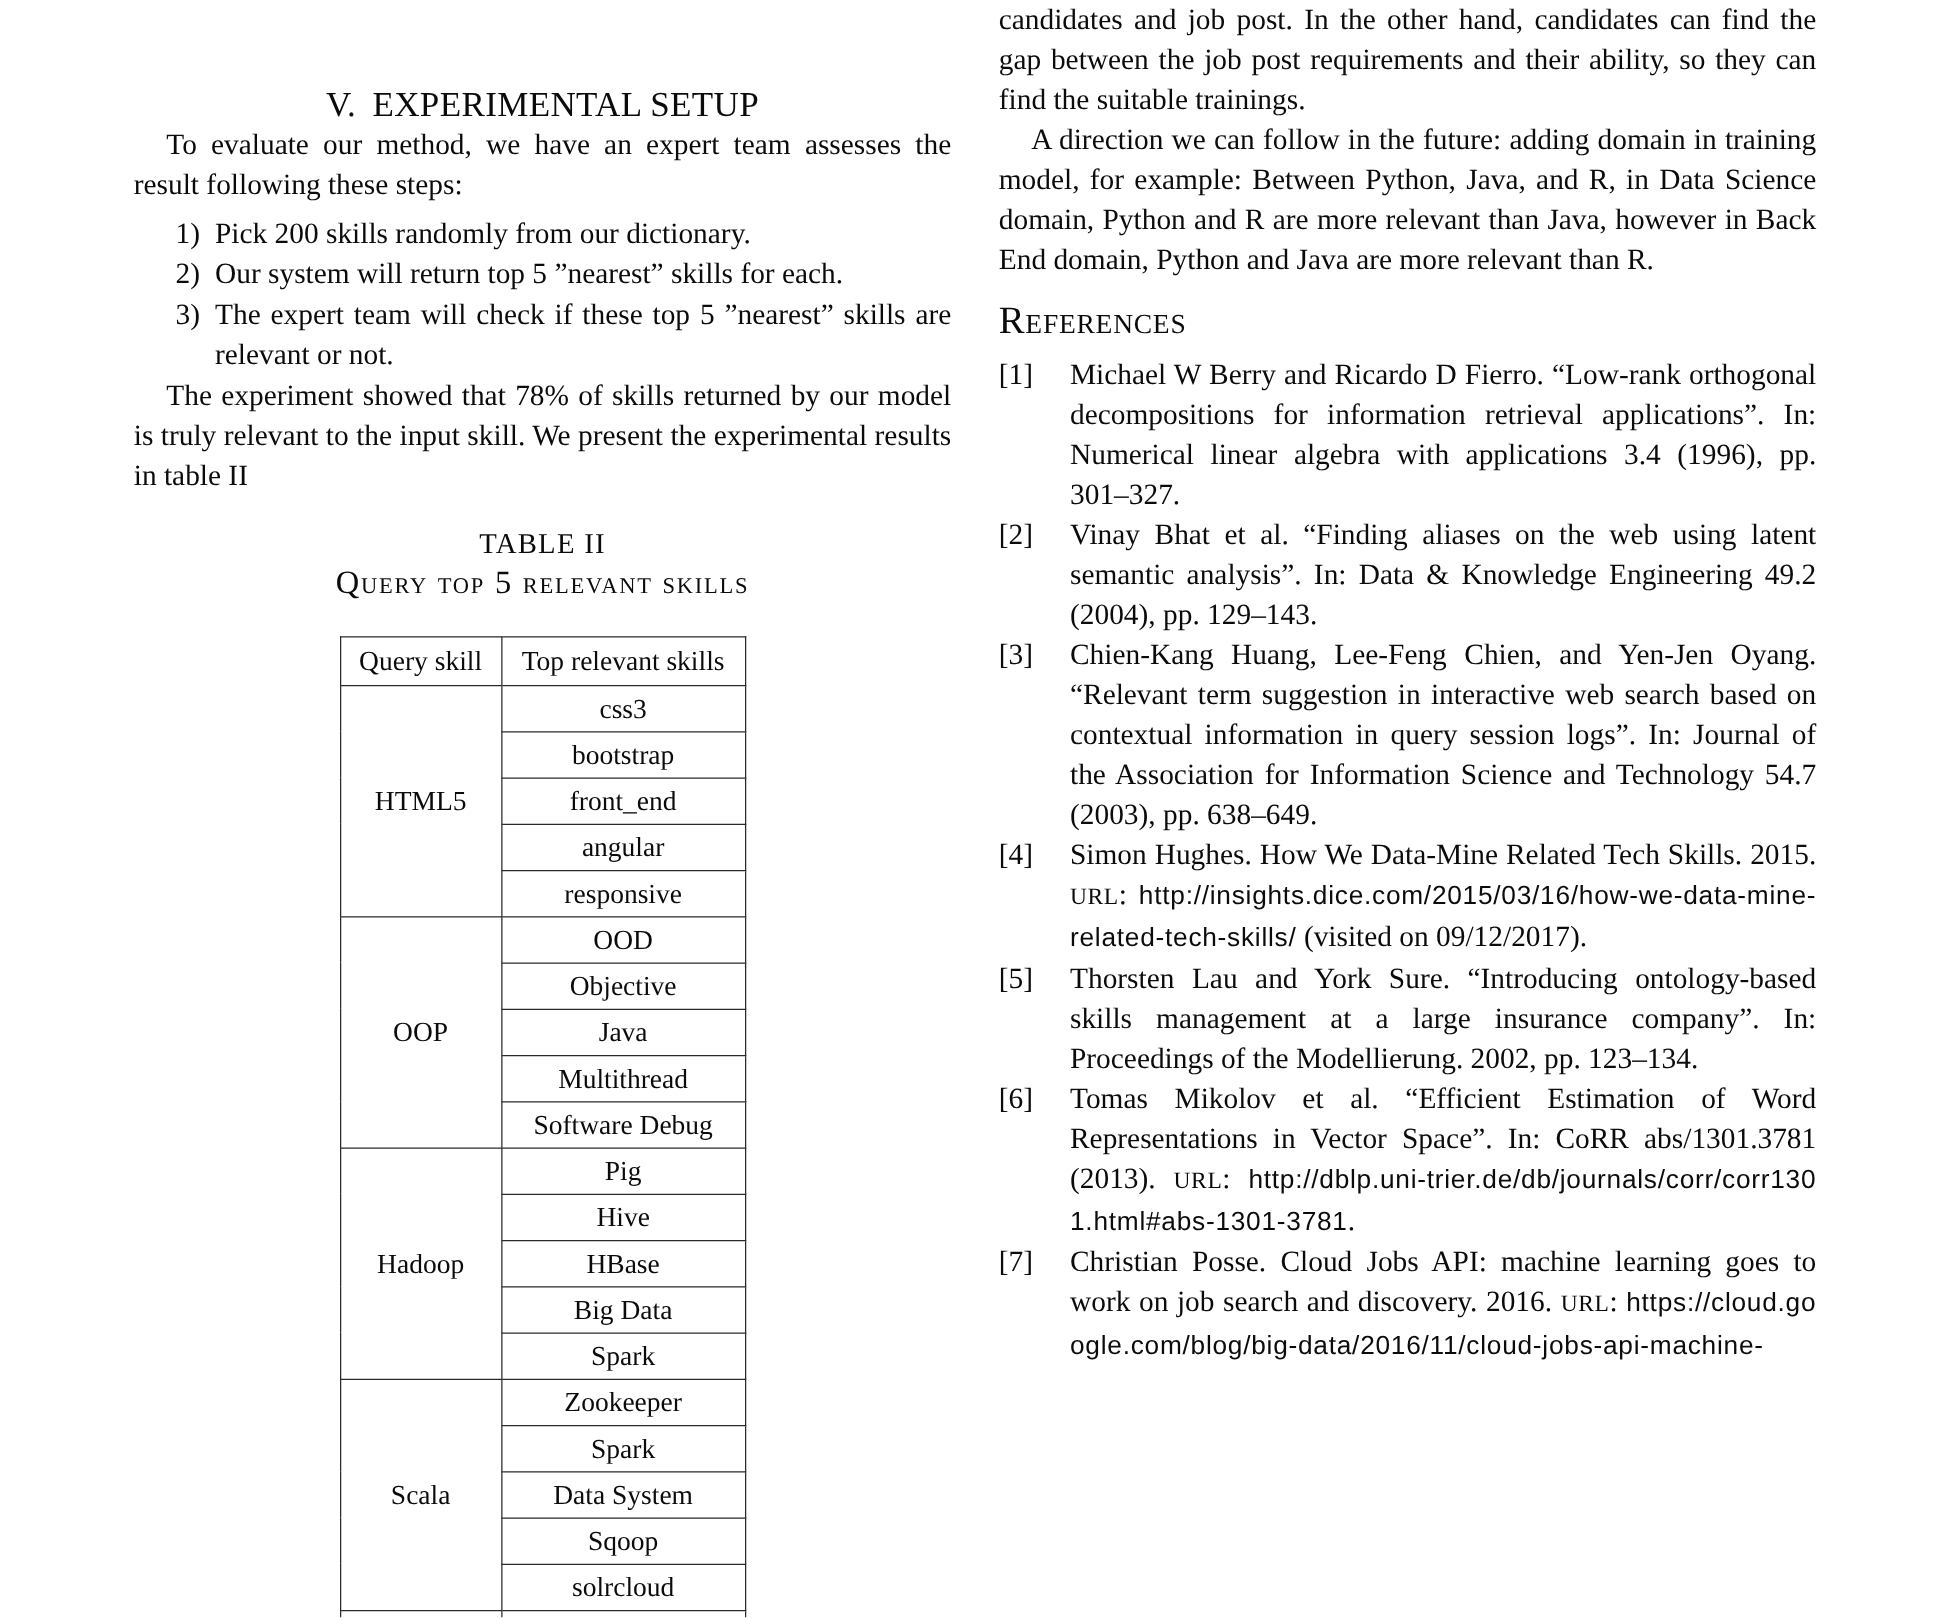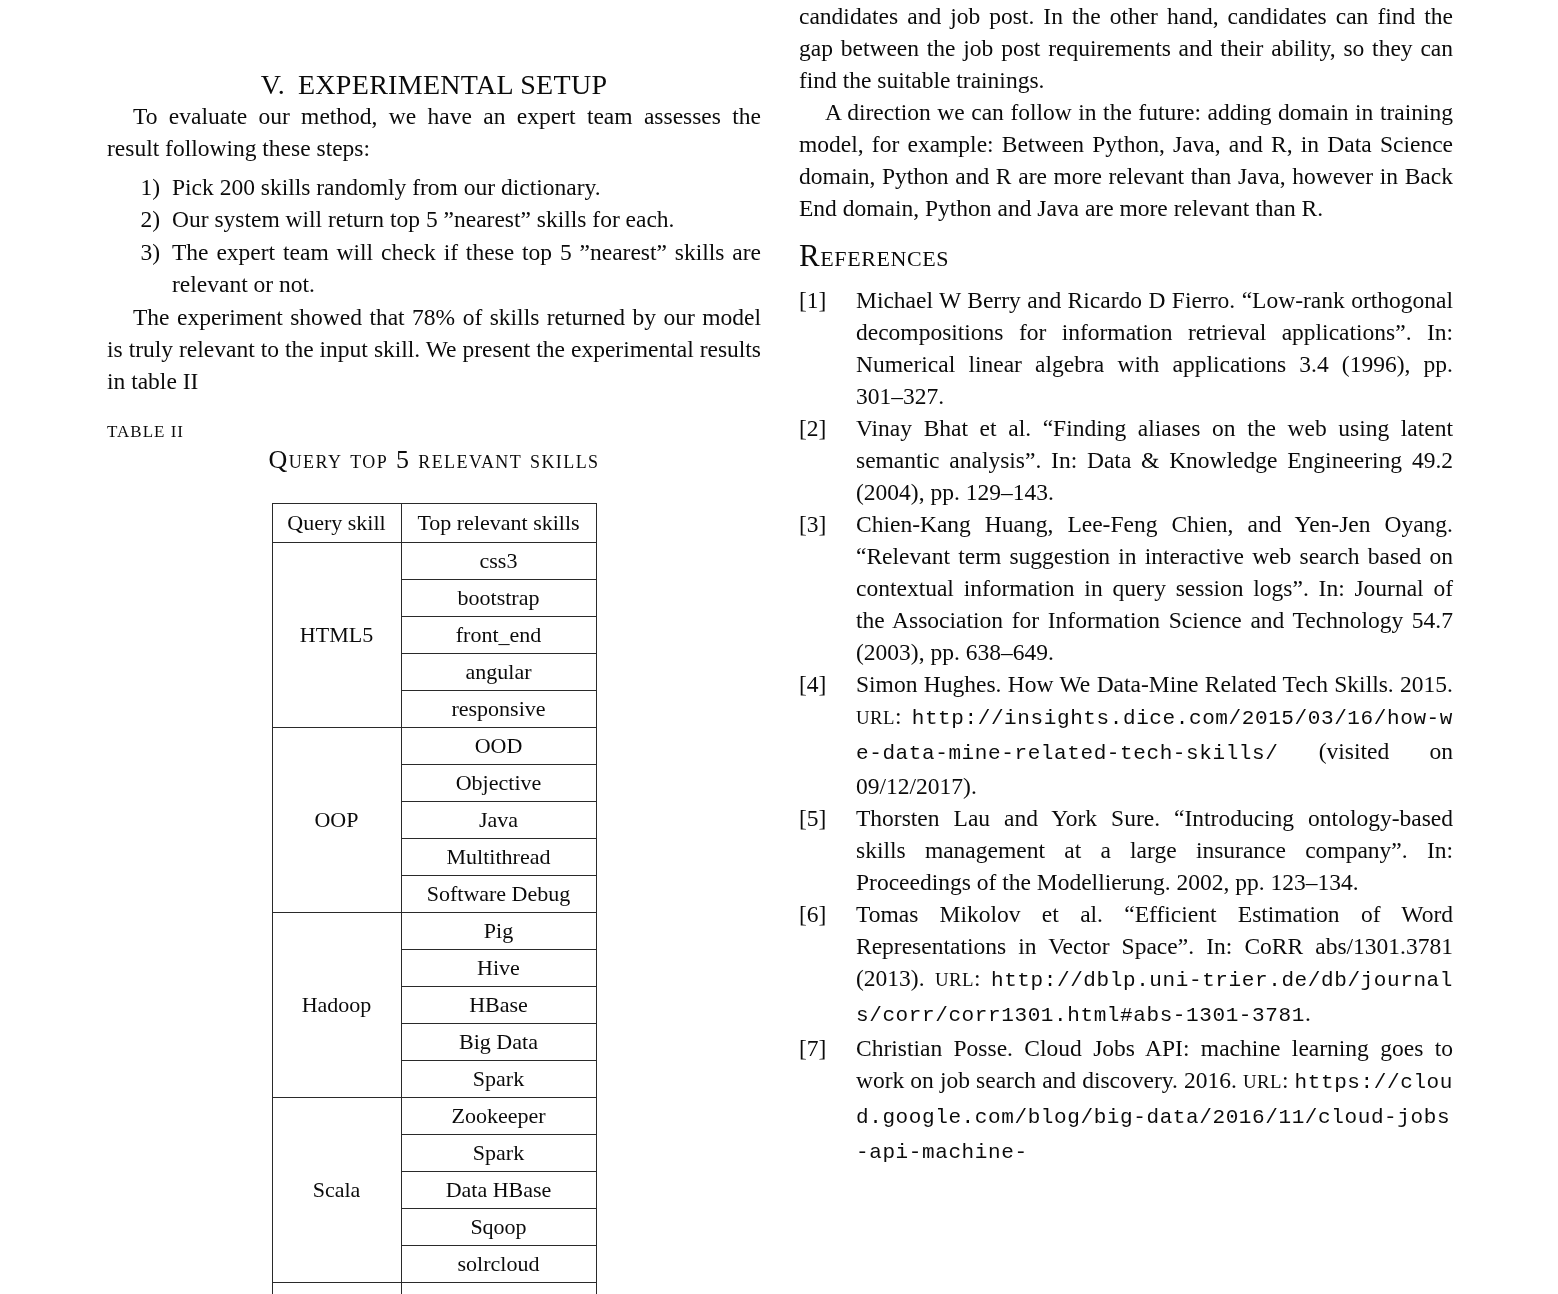--- a/index.html
+++ b/index.html
@@ -41,21 +41,22 @@
     position: relative;
     padding-left: 65px;
     font-size: 23.5px;
     line-height: 32.4px;
     text-align: justify;
   }
   .step-label { position: absolute; left: 0; top: 0; width: 53px; text-align: right; }
 
   .tbl-caption {
     margin-top: 25px;
-    font-size: 17px;
+    text-align: center;
+    font-size: 23px;
     letter-spacing: 1px;
   }
   .tbl-subcaption {
     margin-top: 3px;
     text-align: center;
     font-variant: small-caps;
     font-size: 26px;
     letter-spacing: 1.4px;
   }
 
@@ -90,21 +91,21 @@
     padding-left: 57px;
     font-size: 23.5px;
     line-height: 32px;
     text-align: justify;
   }
   .ref-label { position: absolute; left: 0; top: 0; }
 
   .seg-i { }
   .seg-sc { font-size: 0.8em; letter-spacing: 0.5px; }
   .seg-m {
-    font-family: Liberation Mono, monospace;
+    font-family: Liberation Sans, sans-serif;
     font-size: 21px;
     letter-spacing: 0.6px;
     word-break: break-all;
   }
 </style>
 </head>
 <body>
 
 <div class="page">
 
@@ -194,21 +195,21 @@
           </tr>
 
       <tr>
         <td class="qcell" rowspan="5">Scala</td>
         <td>Zookeeper</td>
       </tr>
       <tr>
             <td>Spark</td>
           </tr>
       <tr>
-            <td>Data HBase</td>
+            <td>Data System</td>
           </tr>
       <tr>
             <td>Sqoop</td>
           </tr>
       <tr>
             <td>solrcloud</td>
           </tr>
 
       <tr>
         <td class="qcell"></td>

